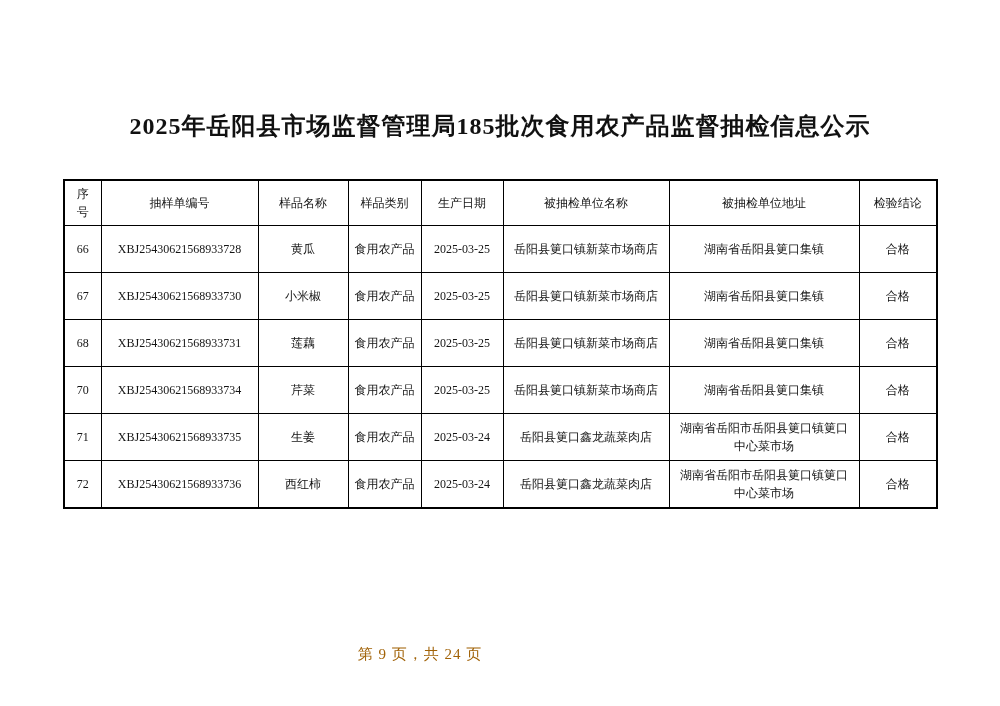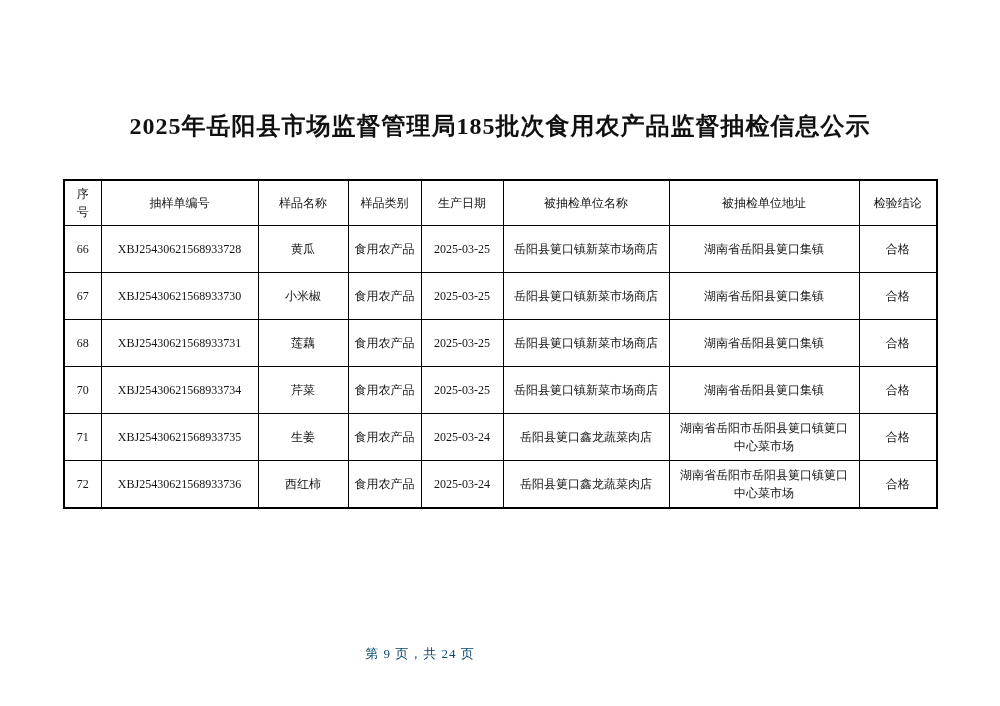--- a/index.html
+++ b/index.html
@@ -50,22 +50,22 @@
     line-height: 1.5;
   }
   table.inspection th { height: 40px; }
   table.inspection td { height: 42px; }
   .page-footer {
     position: absolute;
     top: 645px;
     left: 0;
     width: 840px;
     text-align: center;
-    font-size: 13px;
-    color: #0c4a6e;
+    font-size: 15px;
+    color: #a16207;
     letter-spacing: 1px;
   }
 </style>
 </head>
 <body>
 
 <div class="page">
 
   <div class="doc-title">2025年岳阳县市场监督管理局185批次食用农产品监督抽检信息公示</div>
 

